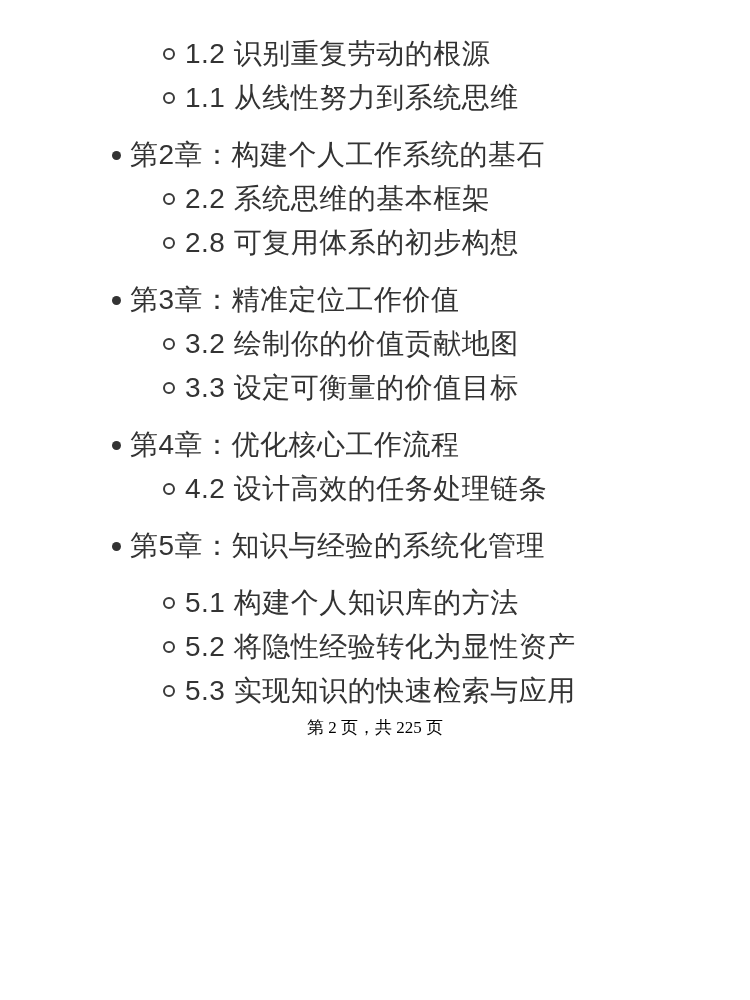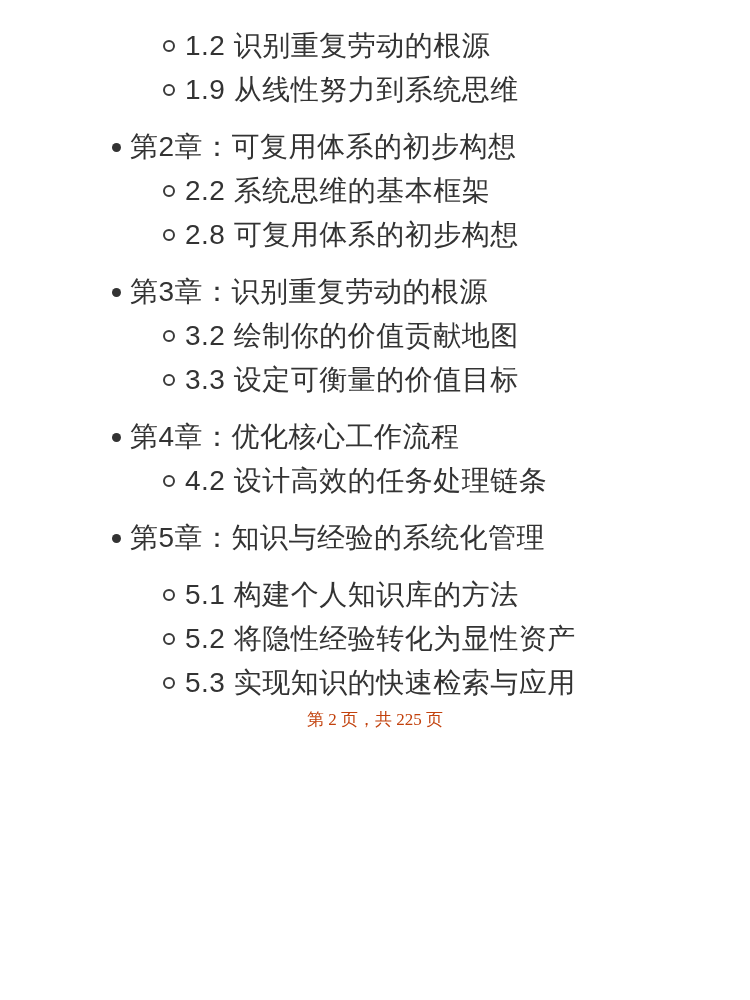--- a/index.html
+++ b/index.html
@@ -16,21 +16,21 @@
   }
   .page {
     position: relative;
     width: 750px;
     height: 1000px;
     background: #ffffff;
   }
   ul.toc {
     list-style: none;
     margin: 0;
-    padding: 28px 20px 0 0;
+    padding: 36px 20px 0 0;
   }
   ul.toc li {
     position: relative;
     font-size: 28px;
     line-height: 36px;
     letter-spacing: 0.5px;
     white-space: nowrap;
   }
   
   li.l1 {
@@ -70,37 +70,37 @@
   ul.toc li:first-child {
     margin-top: 0;
   }
   .footer {
     margin-top: 10px;
     width: 750px;
     text-align: center;
     font-family: "Liberation Serif", "DejaVu Serif", serif;
     font-size: 17px;
     line-height: 18px;
-    color: #c2410c;
+    color: #000000;
   }
 </style>
 </head>
 <body>
 
 <div class="page">
 
   <ul class="toc">
     <li class="l2">1.2 识别重复劳动的根源</li>
-    <li class="l2">1.9 从线性努力到系统思维</li>
+    <li class="l2">1.1 从线性努力到系统思维</li>
 
-    <li class="l1">第2章：可复用体系的初步构想</li>
+    <li class="l1">第2章：构建个人工作系统的基石</li>
     <li class="l2">2.2 系统思维的基本框架</li>
     <li class="l2">2.8 可复用体系的初步构想</li>
 
-    <li class="l1">第3章：识别重复劳动的根源</li>
+    <li class="l1">第3章：精准定位工作价值</li>
     <li class="l2">3.2 绘制你的价值贡献地图</li>
     <li class="l2">3.3 设定可衡量的价值目标</li>
 
     <li class="l1">第4章：优化核心工作流程</li>
     <li class="l2">4.2 设计高效的任务处理链条</li>
 
     <li class="l1">第5章：知识与经验的系统化管理</li>
     <li class="l2 first">5.1 构建个人知识库的方法</li>
     <li class="l2">5.2 将隐性经验转化为显性资产</li>
     <li class="l2">5.3 实现知识的快速检索与应用</li>

